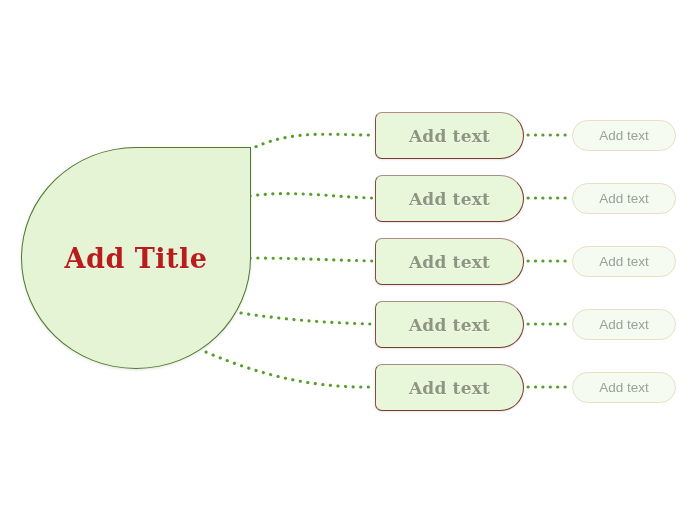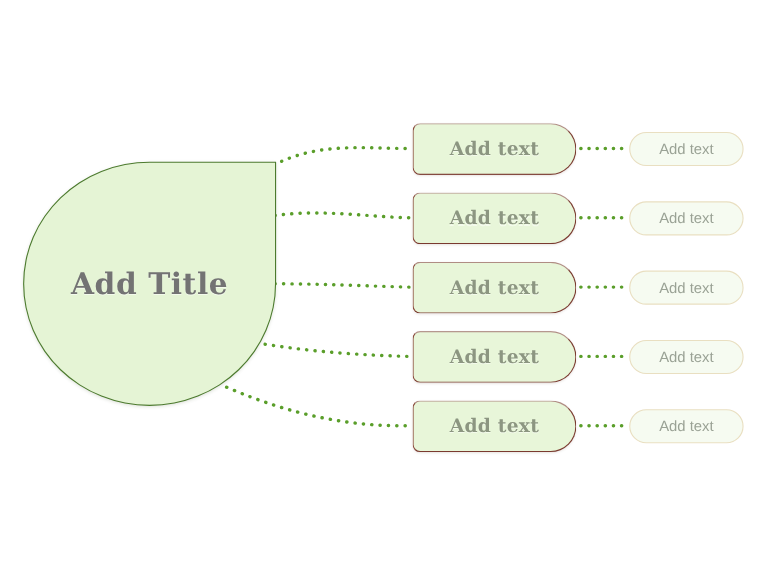--- a/index.html
+++ b/index.html
@@ -57,21 +57,21 @@
     top: 0;
     width: 100%;
     height: 100%;
     display: flex;
     align-items: center;
     justify-content: center;
     font-family: "DejaVu Serif", serif;
     font-weight: bold;
     font-size: 27px;
     letter-spacing: 0.5px;
-    color: #737373;
+    color: #b91c1c;
     text-shadow: 0 1px 0 rgba(255,255,255,0.55);
     user-select: none;
   }
 
   
   .pill-primary {
     position: absolute;
     box-sizing: border-box;
     width: 149px;
     height: 47px;

